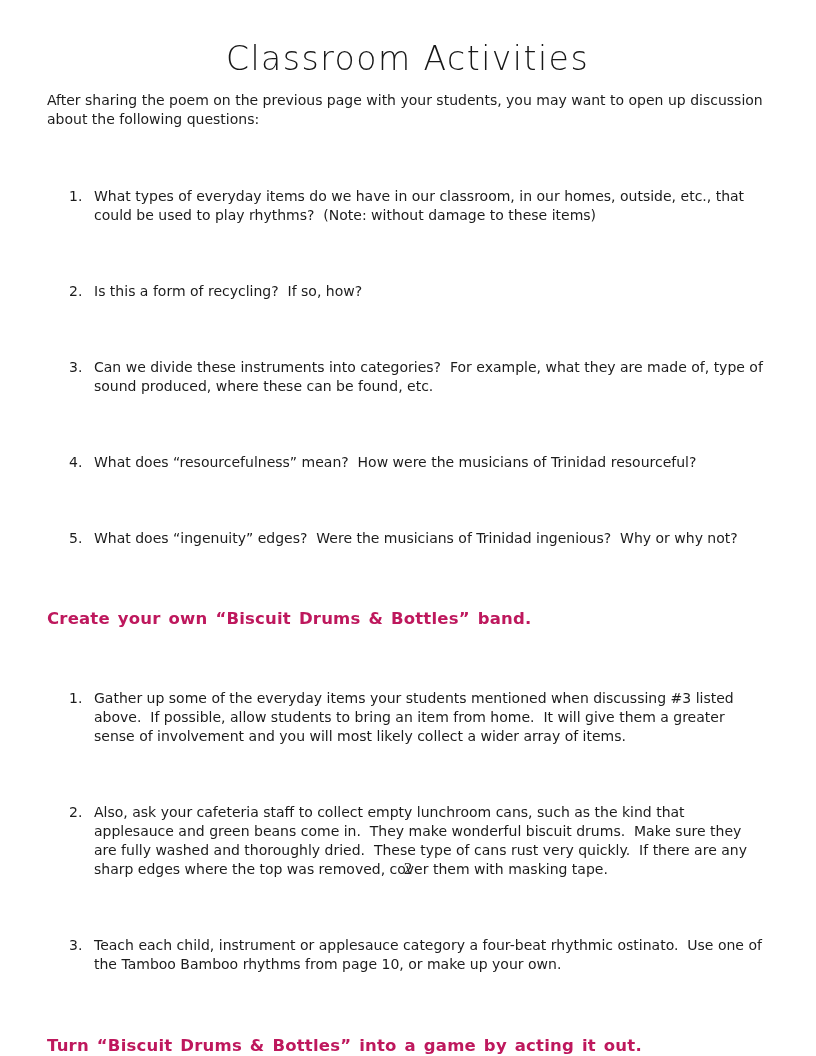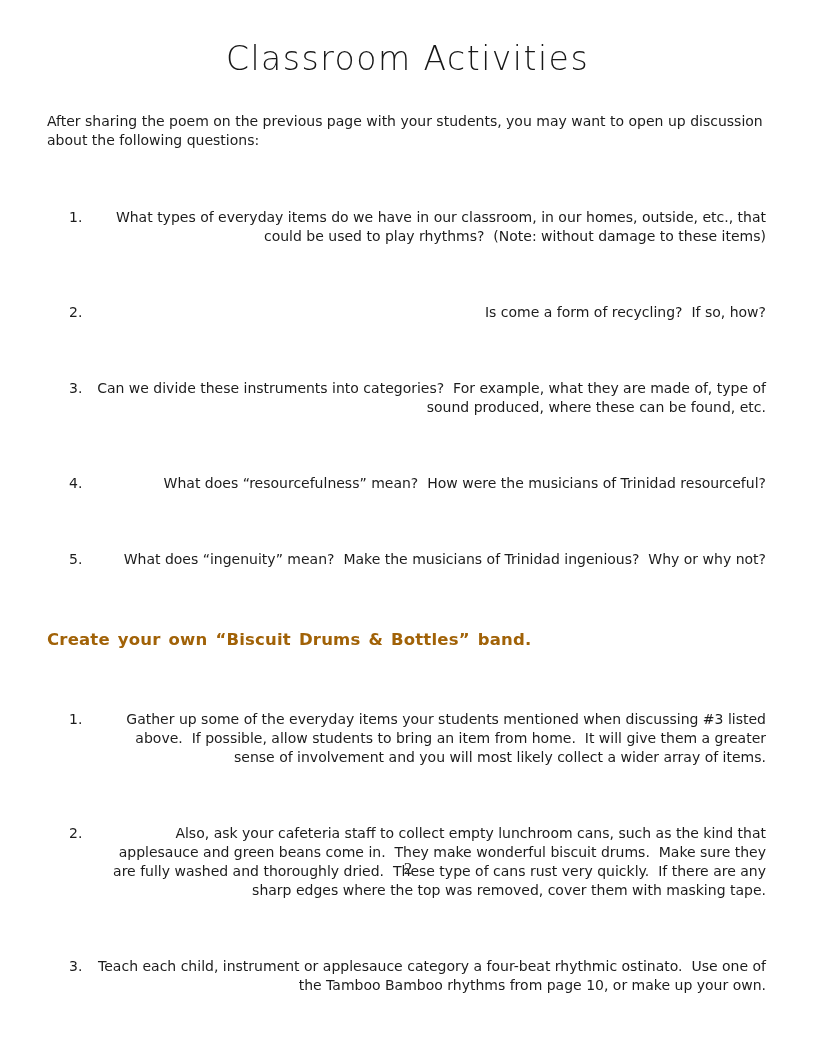--- a/index.html
+++ b/index.html
@@ -31,47 +31,46 @@
     line-height: 42px;
     letter-spacing: 1.5px;
     color: #171717;
   }
   .body-text {
     font-size: 14px;
     line-height: 19px;
     white-space: pre-wrap;
   }
   .intro {
-    margin: 32px 0 0;
+    margin: 11px 0 0;
   }
   ol.doc-list {
     list-style: none;
     margin: 20px 0 0;
     padding: 0;
   }
   ol.doc-list li {
     display: flex;
     margin: 0 0 19px;
   }
   ol.doc-list .num {
     flex: 0 0 25px;
     margin-left: 22px;
     white-space: pre;
   }
   ol.doc-list .txt {
     flex: 1;
     padding-right: 2px;
-    text-align: right;
   }
   h2.section-heading {
     margin: 3px 0 0;
     font-size: 16.5px;
     line-height: 22px;
     font-weight: bold;
-    color: #a16207;
+    color: #be185d;
     letter-spacing: 0.2px;
     word-spacing: 2px;
     white-space: pre-wrap;
   }
   h2.section-heading.second {
     margin-top: 4px;
   }
   .section-list {
     margin-top: 21px !important;
   }
@@ -95,33 +94,33 @@
 
   <p class="body-text intro">After sharing the poem on the previous page with your students, you may want to open up discussion about the following questions:</p>
 
   <ol class="doc-list body-text">
     <li>
       <span class="num">1.</span>
       <span class="txt">What types of everyday items do we have in our classroom, in our homes, outside, etc., that could be used to play rhythms?  (Note: without damage to these items)</span>
     </li>
     <li>
       <span class="num">2.</span>
-      <span class="txt">Is come a form of recycling?  If so, how?</span>
+      <span class="txt">Is this a form of recycling?  If so, how?</span>
     </li>
     <li>
       <span class="num">3.</span>
       <span class="txt">Can we divide these instruments into categories?  For example, what they are made of, type of sound produced, where these can be found, etc.</span>
     </li>
     <li>
       <span class="num">4.</span>
       <span class="txt">What does “resourcefulness” mean?  How were the musicians of Trinidad resourceful?</span>
     </li>
     <li>
       <span class="num">5.</span>
-      <span class="txt">What does “ingenuity” mean?  Make the musicians of Trinidad ingenious?  Why or why not?</span>
+      <span class="txt">What does “ingenuity” edges?  Were the musicians of Trinidad ingenious?  Why or why not?</span>
     </li>
   </ol>
 
   <h2 class="section-heading">Create your own “Biscuit Drums &amp; Bottles” band.</h2>
 
   <ol class="doc-list body-text section-list">
     <li>
       <span class="num">1.</span>
       <span class="txt">Gather up some of the everyday items your students mentioned when discussing #3 listed above.  If possible, allow students to bring an item from home.  It will give them a greater sense of involvement and you will most likely collect a wider array of items.</span>
     </li>

